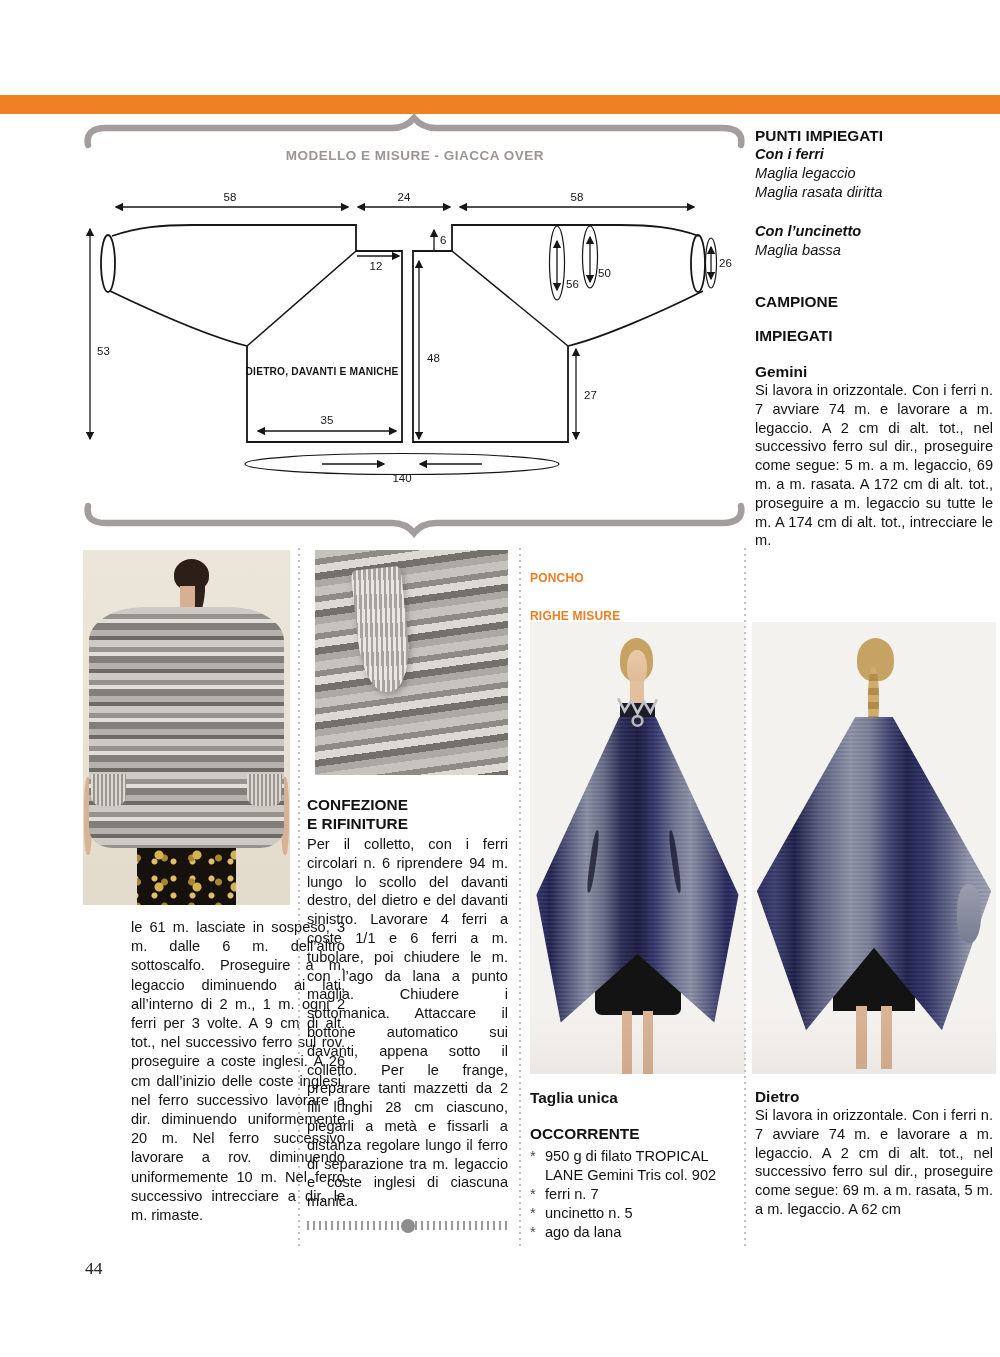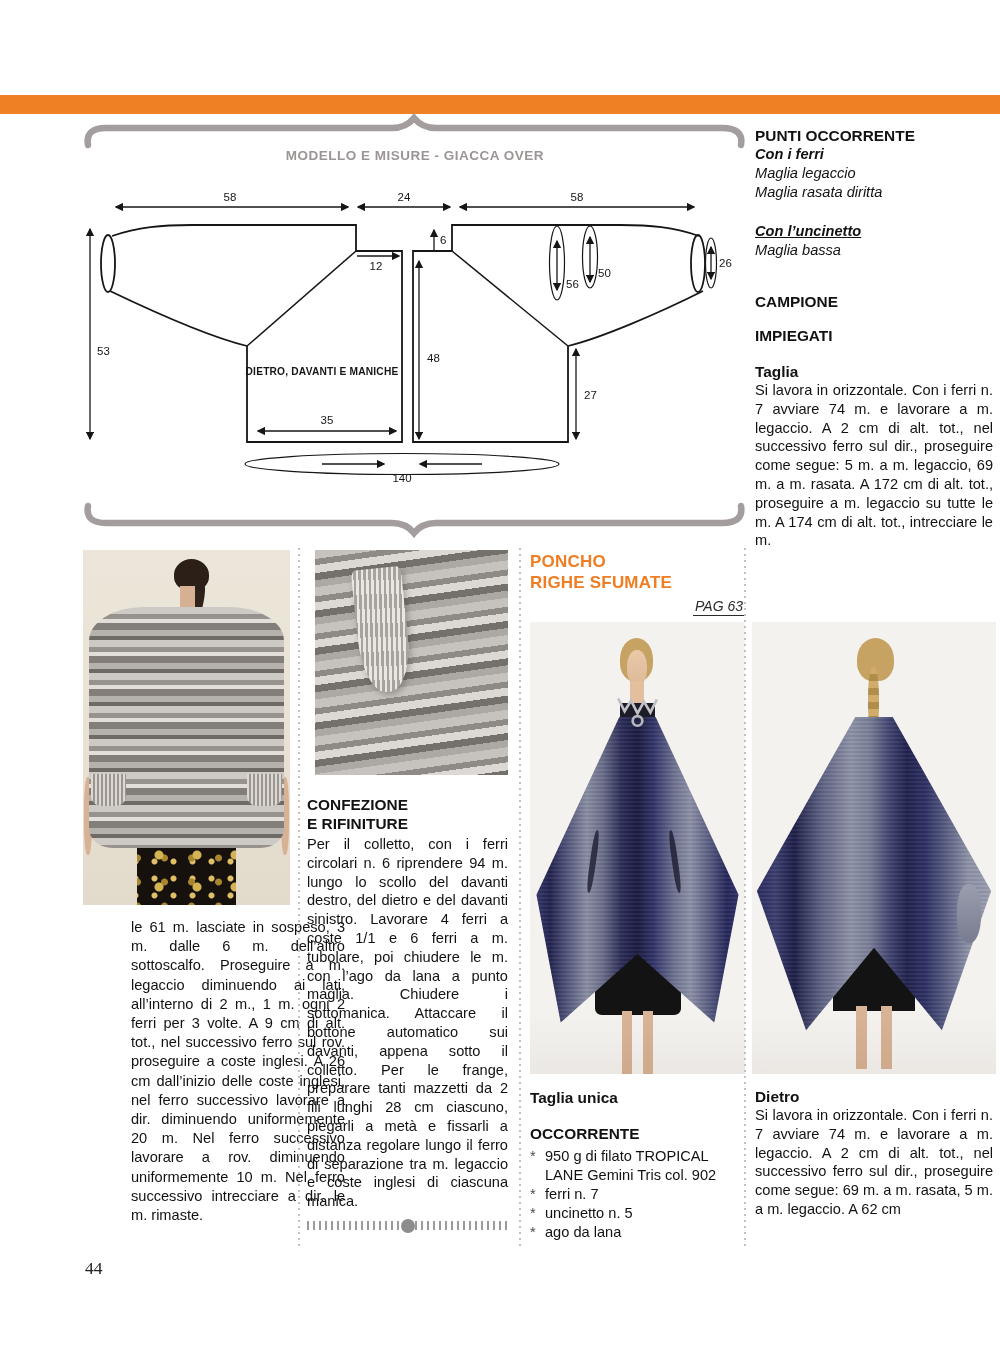--- a/index.html
+++ b/index.html
@@ -12,35 +12,35 @@
   
   .schematic-title{left:85px;top:148px;width:660px;text-align:center;color:#9b9595;
       font-weight:bold;font-size:13.5px;letter-spacing:.5px;}
   .schematic-svg{left:80px;top:110px;width:670px;height:460px;}
   .schematic-svg text{font-family:"Liberation Sans",sans-serif;font-size:11.5px;fill:#161616;}
   .schematic-svg .plabel{font-size:10.2px;font-weight:bold;letter-spacing:.2px;}
   
   .rcol{left:755px;top:126px;width:238px;font-size:14.6px;line-height:19px;}
   .rcol p{margin:0;line-height:18.8px;}
   .rc-h{font-size:15.4px;font-weight:bold;}
-  .mt20{margin-top:20px;text-decoration:underline;} .mt22{margin-top:32px;} .mt15{margin-top:15px;} .mt17{margin-top:17px;}
+  .mt20{margin-top:20px;} .mt22{margin-top:32px;} .mt15{margin-top:15px;} .mt17{margin-top:17px;}
   .bi{font-weight:bold;font-style:italic;}
   .it{font-style:italic;}
   .lcol{left:83px;top:918px;width:214px;font-size:14.6px;line-height:19.2px;}
   .mcol{left:307px;top:795px;width:201px;font-size:14.6px;}
   .mcol p{margin:6px 0 16px 0;line-height:18.8px;}
   .mc-h{font-size:15.4px;font-weight:bold;line-height:19px;}
   .mdivider{left:307px;top:1219px;width:201px;height:14px;}
   .mdivider .dashes{position:absolute;left:0;top:2px;width:100%;height:9px;
       background:repeating-linear-gradient(90deg,#9a9a9a 0 2px,transparent 2px 6px);}
   .mdivider .dot{position:absolute;left:50%;top:0;width:14px;height:14px;margin-left:-7px;
       border-radius:50%;background:#8d8d8d;}
   
   .poncho-head{left:530px;top:551px;width:215px;}
-  .poncho-title{color:#ef7d23;font-size:17px;font-weight:bold;line-height:21px;letter-spacing:.2px;}
+  .poncho-title{color:#ef7d23;font-size:12px;font-weight:bold;line-height:21px;letter-spacing:.2px;margin-top:17px;}
   .pagref-row{text-align:right;margin-top:4px;}
   .pagref{font-style:italic;font-size:14px;color:#2a2a2a;border-bottom:1.5px solid #2a2a2a;padding:0 2px 1px 2px;}
   .pcol-bottom{left:530px;top:1089px;width:215px;}
   .taglia{font-size:15.4px;font-weight:bold;}
   .occorrente{font-size:15.4px;font-weight:bold;margin-top:18px;}
   .occ-list{margin-top:4px;font-size:14.6px;line-height:19px;}
   .occ-item{display:flex;}
   .occ-item .ast{width:15px;flex:none;color:#4a4a4a;}
   .occ-item .txt{flex:1;}
   .davanti{left:755px;top:1088px;width:238px;font-size:14.6px;}
@@ -158,29 +158,29 @@
       <text x="719" y="267" text-anchor="start">26</text>
       <text x="427" y="362" text-anchor="start">48</text>
       <text x="584" y="399" text-anchor="start">27</text>
       <text x="327" y="424" text-anchor="middle">35</text>
       <text x="402" y="482" text-anchor="middle">140</text>
       <text x="322" y="375" text-anchor="middle" class="plabel">DIETRO, DAVANTI E MANICHE</text>
     </g>
   </svg>
 
   <div class="abs rcol">
-    <div class="rc-h">PUNTI OCCORRENTE</div>
+    <div class="rc-h">PUNTI IMPIEGATI</div>
     <div class="bi">Con i ferri</div>
     <div class="it">Maglia legaccio</div>
     <div class="it">Maglia rasata diritta</div>
     <div class="bi mt20">Con l’uncinetto</div>
     <div class="it">Maglia bassa</div>
     <div class="rc-h mt22">CAMPIONE</div>
     <div class="rc-h mt15">IMPIEGATI</div>
-    <div class="rc-h mt17">Taglia</div>
+    <div class="rc-h mt17">Gemini</div>
     <p class="just">Si lavora in orizzontale. Con i ferri n. 7 avviare 74 m. e lavorare a m. legaccio. A 2 cm di alt. tot., nel successivo ferro sul dir., proseguire come segue: 5 m. a m. legaccio, 69 m. a m. rasata. A 172 cm di alt. tot., proseguire a m. legaccio su tutte le m. A 174 cm di alt. tot., intrecciare le m.</p>
   </div>
 
   <div class="photo photo1">
     <div class="abs p1-tail"></div>
     <div class="abs p1-bun"></div>
     <div class="abs p1-neck"></div>
     <div class="abs p1-arm" style="left:0.5%;"></div>
     <div class="abs p1-arm" style="right:0.5%;"></div>
     <div class="abs p1-skirt"></div>
@@ -188,21 +188,21 @@
     <div class="abs p1-fringe" style="left:4%;"></div>
     <div class="abs p1-fringe" style="right:4%;"></div>
   </div>
 
   <div class="photo photo2">
     <div class="abs p2-fringe"></div>
   </div>
 
   <div class="abs poncho-head">
     <div class="poncho-title">PONCHO</div>
-    <div class="poncho-title">RIGHE SFUMATE</div>
+    <div class="poncho-title">RIGHE MISURE</div>
     <div class="pagref-row">
       <span class="pagref">PAG 63</span>
     </div>
   </div>
 
   <div class="photo photo3">
     <div class="abs pm-hair"></div>
     <div class="abs pm-face"></div>
     <div class="abs pm-neck"></div>
     <div class="abs pm-top"></div>

